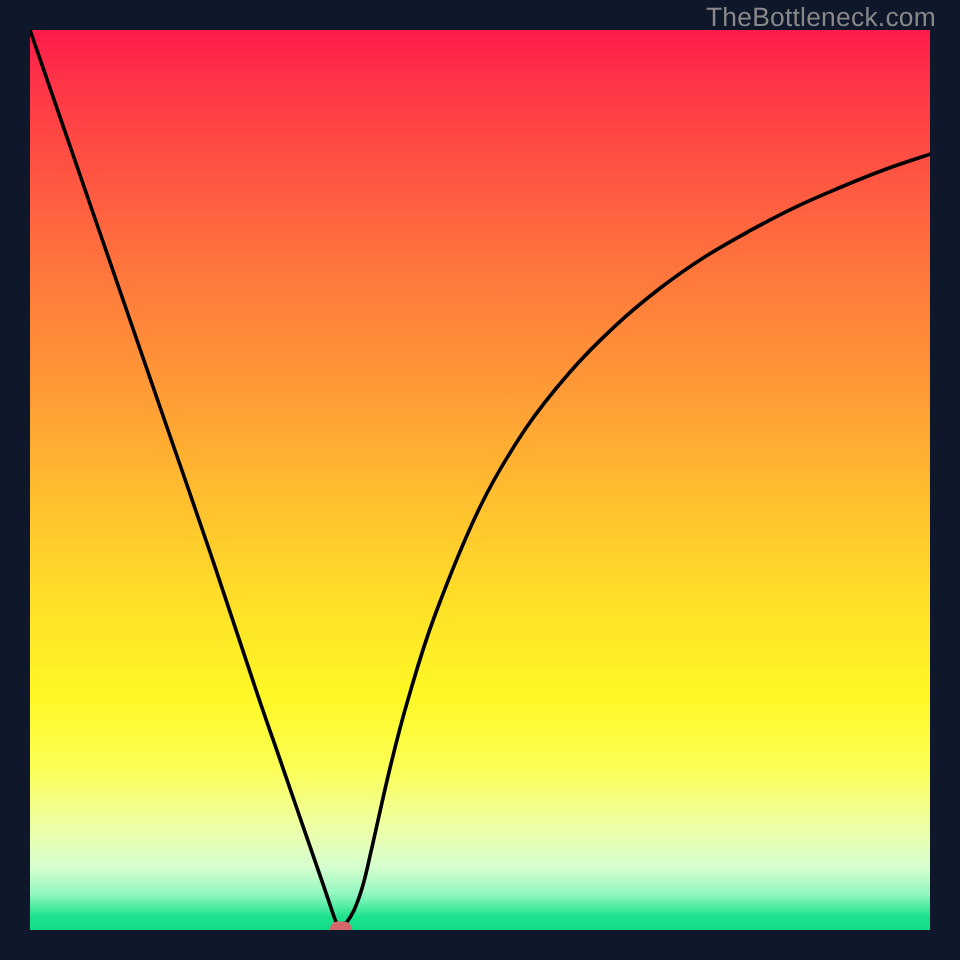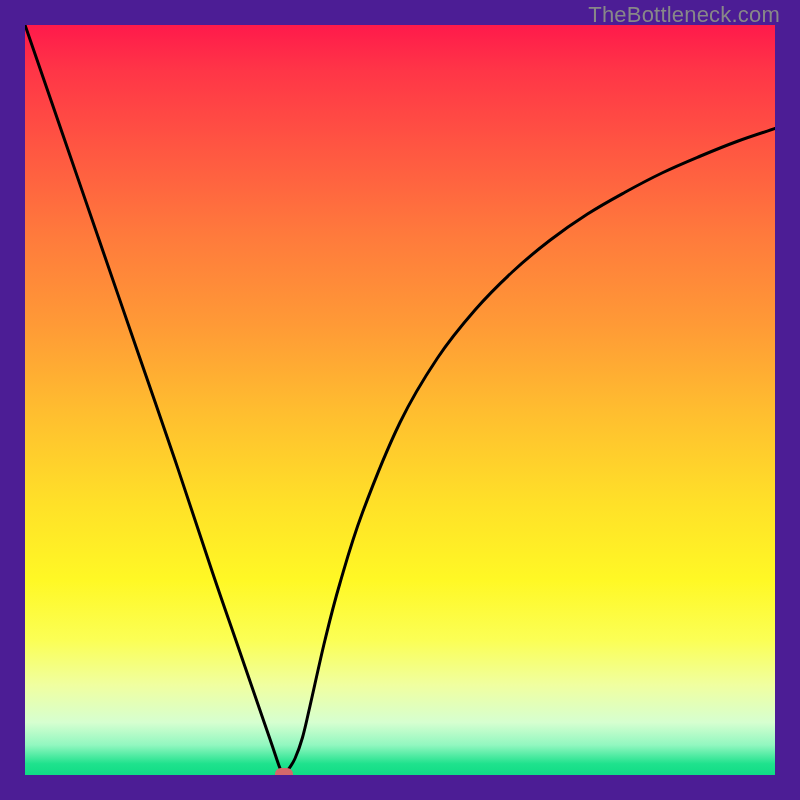--- a/index.html
+++ b/index.html
@@ -10,21 +10,21 @@
     background: #000;
     font-family: Arial, Helvetica, sans-serif;
     overflow: hidden;
   }
   .frame {
     position: absolute;
     left: 0;
     top: 0;
     width: 800px;
     height: 800px;
-    background: #4c1d95;
+    background: #0f172a;
   }
   .watermark {
     position: absolute;
     top: 2px;
     right: 20px;
     color: #888;
     font-size: 22px;
     font-weight: 400;
     letter-spacing: 0.2px;
     z-index: 10;

